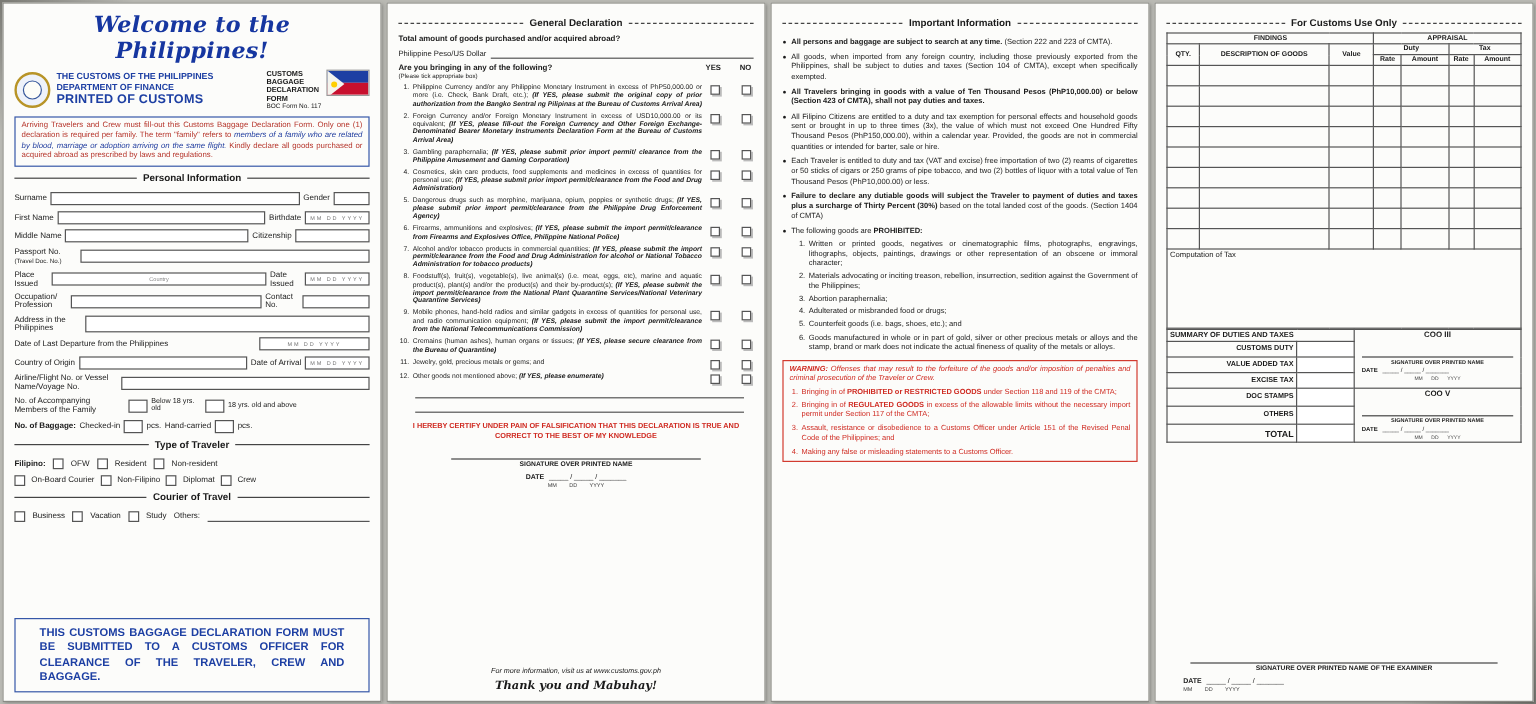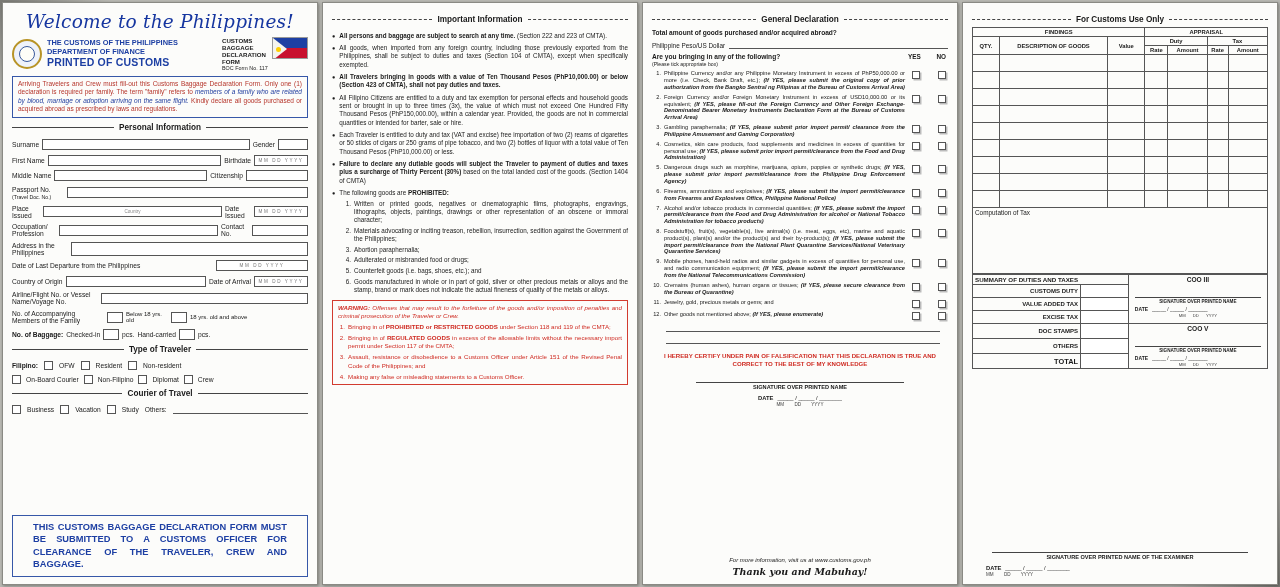--- a/index.html
+++ b/index.html
@@ -7,21 +7,21 @@
   body{background:#a8a8a2;font-family:"Liberation Sans",sans-serif;color:#1a1a1a;position:relative}
   .sheet{position:absolute;inset:0;display:flex;gap:4px;padding:2px;background:linear-gradient(135deg,#7a7a74,#b9b9b3 6%,#b9b9b3 94%,#7a7a74)}
   .panel{flex:1;background:#fcfcfa;border:1px solid #8a8a84;box-shadow:1px 1px 3px rgba(0,0,0,.35);padding:7px 9px;overflow:hidden;display:flex;flex-direction:column}
 
   
   .sec{display:flex;align-items:center;gap:5px;font-weight:bold;font-size:8.2px;margin:5px 0 3px;white-space:nowrap}
   .sec::before,.sec::after{content:"";flex:1;border-top:1px solid #444}
   .sec.dashed::before,.sec.dashed::after{border-top:1px dashed #444}
 
   
-  .welcome{font-family:"DejaVu Serif",serif;font-style:italic;font-weight:normal;color:#1636a0;font-size:18.5px;text-align:center;margin:1px 0 5px;letter-spacing:.2px}
+  .welcome{font-family:"DejaVu Serif",serif;font-style:italic;font-weight:bold;color:#1636a0;font-size:18.5px;text-align:center;margin:1px 0 5px;letter-spacing:.2px}
   .orghead{display:flex;align-items:center;gap:5px}
   .seal{width:30px;height:30px;border-radius:50%;border:2px solid #b89427;background:#eef2fa;position:relative;flex:none}
   .seal::after{content:"";position:absolute;inset:5px;border-radius:50%;border:1px solid #39599c;background:#fdfdf8}
   .orgtext{flex:1;line-height:1.15}
   .org-sm{color:#1d3fa3;font-weight:bold;font-size:7.4px}
   .org-lg{color:#1d3fa3;font-weight:bold;font-size:10.5px;letter-spacing:.2px}
   .formid{width:86px;flex:none;text-align:left;display:flex;gap:3px;align-items:flex-start}
   .formid .t{font-weight:bold;font-size:6.1px;line-height:1.15}
   .formid .n{font-size:5.4px;font-weight:normal}
   .flag{width:36px;height:22px;position:relative;border:1px solid #999;flex:none;overflow:hidden;background:#fff}
@@ -236,20 +236,155 @@
       <span class="lbl">Vacation</span>
       <span class="cb"></span>
       <span class="lbl">Study</span>
       <span class="lbl">Others:</span>
       <span class="others-line"></span>
     </div>
 
     <div class="notice">THIS CUSTOMS BAGGAGE DECLARATION FORM MUST BE SUBMITTED TO A CUSTOMS OFFICER FOR CLEARANCE OF THE TRAVELER, CREW AND BAGGAGE.</div>
   </div>
 
+  <div class="panel">
+    <div class="sec dashed">General Declaration</div>
+
+    <div class="gd-q">Total amount of goods purchased and/or acquired abroad?</div>
+    <div class="cur-row">
+      <span>Philippine Peso/US Dollar</span>
+      <span class="cur-line"></span>
+    </div>
+
+    <div class="yn-row">
+      <span class="q"><span class="gd-q">Are you bringing in any of the following?</span><br><span class="sub">(Please tick appropriate box)</span></span>
+      <span class="ynlbl">
+          <span>YES</span>
+          <span>NO</span>
+        </span>
+    </div>
+
+    <div class="gd-item">
+        <span class="num">1.</span>
+        <span class="txt"><span>Philippine Currency and/or any Philippine Monetary Instrument in excess of PhP50,000.00 or more (i.e. Check, Bank Draft, etc.); </span><span class="note">(If YES, please submit the original copy of prior authorization from the Bangko Sentral ng Pilipinas at the Bureau of Customs Arrival Area)</span></span>
+        <span class="gd-cbs">
+          <span class="cb"></span>
+          <span class="cb"></span>
+        </span>
+      </div>
+    <div class="gd-item">
+        <span class="num">2.</span>
+        <span class="txt"><span>Foreign Currency and/or Foreign Monetary Instrument in excess of USD10,000.00 or its equivalent; </span><span class="note">(If YES, please fill-out the Foreign Currency and Other Foreign Exchange-Denominated Bearer Monetary Instruments Declaration Form at the Bureau of Customs Arrival Area)</span></span>
+        <span class="gd-cbs">
+          <span class="cb"></span>
+          <span class="cb"></span>
+        </span>
+      </div>
+    <div class="gd-item">
+        <span class="num">3.</span>
+        <span class="txt"><span>Gambling paraphernalia; </span><span class="note">(If YES, please submit prior import permit/ clearance from the Philippine Amusement and Gaming Corporation)</span></span>
+        <span class="gd-cbs">
+          <span class="cb"></span>
+          <span class="cb"></span>
+        </span>
+      </div>
+    <div class="gd-item">
+        <span class="num">4.</span>
+        <span class="txt"><span>Cosmetics, skin care products, food supplements and medicines in excess of quantities for personal use; </span><span class="note">(If YES, please submit prior import permit/clearance from the Food and Drug Administration)</span></span>
+        <span class="gd-cbs">
+          <span class="cb"></span>
+          <span class="cb"></span>
+        </span>
+      </div>
+    <div class="gd-item">
+        <span class="num">5.</span>
+        <span class="txt"><span>Dangerous drugs such as morphine, marijuana, opium, poppies or synthetic drugs; </span><span class="note">(If YES, please submit prior import permit/clearance from the Philippine Drug Enforcement Agency)</span></span>
+        <span class="gd-cbs">
+          <span class="cb"></span>
+          <span class="cb"></span>
+        </span>
+      </div>
+    <div class="gd-item">
+        <span class="num">6.</span>
+        <span class="txt"><span>Firearms, ammunitions and explosives; </span><span class="note">(If YES, please submit the import permit/clearance from Firearms and Explosives Office, Philippine National Police)</span></span>
+        <span class="gd-cbs">
+          <span class="cb"></span>
+          <span class="cb"></span>
+        </span>
+      </div>
+    <div class="gd-item">
+        <span class="num">7.</span>
+        <span class="txt"><span>Alcohol and/or tobacco products in commercial quantities; </span><span class="note">(If YES, please submit the import permit/clearance from the Food and Drug Administration for alcohol or National Tobacco Administration for tobacco products)</span></span>
+        <span class="gd-cbs">
+          <span class="cb"></span>
+          <span class="cb"></span>
+        </span>
+      </div>
+    <div class="gd-item">
+        <span class="num">8.</span>
+        <span class="txt"><span>Foodstuff(s), fruit(s), vegetable(s), live animal(s) (i.e. meat, eggs, etc), marine and aquatic product(s), plant(s) and/or the product(s) and their by-product(s); </span><span class="note">(If YES, please submit the import permit/clearance from the National Plant Quarantine Services/National Veterinary Quarantine Services)</span></span>
+        <span class="gd-cbs">
+          <span class="cb"></span>
+          <span class="cb"></span>
+        </span>
+      </div>
+    <div class="gd-item">
+        <span class="num">9.</span>
+        <span class="txt"><span>Mobile phones, hand-held radios and similar gadgets in excess of quantities for personal use, and radio communication equipment; </span><span class="note">(If YES, please submit the import permit/clearance from the National Telecommunications Commission)</span></span>
+        <span class="gd-cbs">
+          <span class="cb"></span>
+          <span class="cb"></span>
+        </span>
+      </div>
+    <div class="gd-item">
+        <span class="num">10.</span>
+        <span class="txt"><span>Cremains (human ashes), human organs or tissues; </span><span class="note">(If YES, please secure clearance from the Bureau of Quarantine)</span></span>
+        <span class="gd-cbs">
+          <span class="cb"></span>
+          <span class="cb"></span>
+        </span>
+      </div>
+    <div class="gd-item">
+        <span class="num">11.</span>
+        <span class="txt"><span>Jewelry, gold, precious metals or gems; and</span></span>
+        <span class="gd-cbs">
+          <span class="cb"></span>
+          <span class="cb"></span>
+        </span>
+      </div>
+    <div class="gd-item">
+        <span class="num">12.</span>
+        <span class="txt"><span>Other goods not mentioned above; </span><span class="note">(If YES, please enumerate)</span></span>
+        <span class="gd-cbs">
+          <span class="cb"></span>
+          <span class="cb"></span>
+        </span>
+      </div>
+
+    <div class="wline"></div>
+    <div class="wline"></div>
+
+    <div class="certify">I HEREBY CERTIFY UNDER PAIN OF FALSIFICATION THAT THIS DECLARATION IS TRUE AND CORRECT TO THE BEST OF MY KNOWLEDGE</div>
+
+    <div class="sigblock">
+      <div class="sigline"></div>
+      <div class="siglbl">SIGNATURE OVER PRINTED NAME</div>
+      <div class="daterow" style="justify-content:center">
+        <span class="bold">DATE</span>
+        <span>_____ / _____ / _______</span>
+      </div>
+      <div class="datefmt">MM DD YYYY</div>
+    </div>
+
+    <div class="p3foot">
+      <div class="p3info">For more information, visit us at www.customs.gov.ph</div>
+      <div class="thanks">Thank you and Mabuhay!</div>
+    </div>
+  </div>
+
   <div class="panel p2">
     <div class="sec dashed">Important Information</div>
 
     <div class="bullet">
         <span class="dot">●</span>
         <span class="txt"><span class="bold">All persons and baggage are subject to search at any time.</span><span> (Section 222 and 223 of CMTA).</span></span>
       </div>
     <div class="bullet">
         <span class="dot">●</span>
         <span class="txt"><span>All goods, when imported from any foreign country, including those previously exported from the Philippines, shall be subject to duties and taxes (Section 104 of CMTA), except when specifically exempted.</span></span>
@@ -311,155 +446,20 @@
           <span><span>Bringing in of </span><span class="bold">REGULATED GOODS</span><span> in excess of the allowable limits without the necessary import permit under Section 117 of the CMTA;</span></span>
         </div>
       <div class="witem">
           <span class="no">3.</span>
           <span>Assault, resistance or disobedience to a Customs Officer under Article 151 of the Revised Penal Code of the Philippines; and</span>
         </div>
       <div class="witem">
           <span class="no">4.</span>
           <span>Making any false or misleading statements to a Customs Officer.</span>
         </div>
-    </div>
-  </div>
-
-  <div class="panel">
-    <div class="sec dashed">General Declaration</div>
-
-    <div class="gd-q">Total amount of goods purchased and/or acquired abroad?</div>
-    <div class="cur-row">
-      <span>Philippine Peso/US Dollar</span>
-      <span class="cur-line"></span>
-    </div>
-
-    <div class="yn-row">
-      <span class="q"><span class="gd-q">Are you bringing in any of the following?</span><br><span class="sub">(Please tick appropriate box)</span></span>
-      <span class="ynlbl">
-          <span>YES</span>
-          <span>NO</span>
-        </span>
-    </div>
-
-    <div class="gd-item">
-        <span class="num">1.</span>
-        <span class="txt"><span>Philippine Currency and/or any Philippine Monetary Instrument in excess of PhP50,000.00 or more (i.e. Check, Bank Draft, etc.); </span><span class="note">(If YES, please submit the original copy of prior authorization from the Bangko Sentral ng Pilipinas at the Bureau of Customs Arrival Area)</span></span>
-        <span class="gd-cbs">
-          <span class="cb"></span>
-          <span class="cb"></span>
-        </span>
-      </div>
-    <div class="gd-item">
-        <span class="num">2.</span>
-        <span class="txt"><span>Foreign Currency and/or Foreign Monetary Instrument in excess of USD10,000.00 or its equivalent; </span><span class="note">(If YES, please fill-out the Foreign Currency and Other Foreign Exchange-Denominated Bearer Monetary Instruments Declaration Form at the Bureau of Customs Arrival Area)</span></span>
-        <span class="gd-cbs">
-          <span class="cb"></span>
-          <span class="cb"></span>
-        </span>
-      </div>
-    <div class="gd-item">
-        <span class="num">3.</span>
-        <span class="txt"><span>Gambling paraphernalia; </span><span class="note">(If YES, please submit prior import permit/ clearance from the Philippine Amusement and Gaming Corporation)</span></span>
-        <span class="gd-cbs">
-          <span class="cb"></span>
-          <span class="cb"></span>
-        </span>
-      </div>
-    <div class="gd-item">
-        <span class="num">4.</span>
-        <span class="txt"><span>Cosmetics, skin care products, food supplements and medicines in excess of quantities for personal use; </span><span class="note">(If YES, please submit prior import permit/clearance from the Food and Drug Administration)</span></span>
-        <span class="gd-cbs">
-          <span class="cb"></span>
-          <span class="cb"></span>
-        </span>
-      </div>
-    <div class="gd-item">
-        <span class="num">5.</span>
-        <span class="txt"><span>Dangerous drugs such as morphine, marijuana, opium, poppies or synthetic drugs; </span><span class="note">(If YES, please submit prior import permit/clearance from the Philippine Drug Enforcement Agency)</span></span>
-        <span class="gd-cbs">
-          <span class="cb"></span>
-          <span class="cb"></span>
-        </span>
-      </div>
-    <div class="gd-item">
-        <span class="num">6.</span>
-        <span class="txt"><span>Firearms, ammunitions and explosives; </span><span class="note">(If YES, please submit the import permit/clearance from Firearms and Explosives Office, Philippine National Police)</span></span>
-        <span class="gd-cbs">
-          <span class="cb"></span>
-          <span class="cb"></span>
-        </span>
-      </div>
-    <div class="gd-item">
-        <span class="num">7.</span>
-        <span class="txt"><span>Alcohol and/or tobacco products in commercial quantities; </span><span class="note">(If YES, please submit the import permit/clearance from the Food and Drug Administration for alcohol or National Tobacco Administration for tobacco products)</span></span>
-        <span class="gd-cbs">
-          <span class="cb"></span>
-          <span class="cb"></span>
-        </span>
-      </div>
-    <div class="gd-item">
-        <span class="num">8.</span>
-        <span class="txt"><span>Foodstuff(s), fruit(s), vegetable(s), live animal(s) (i.e. meat, eggs, etc), marine and aquatic product(s), plant(s) and/or the product(s) and their by-product(s); </span><span class="note">(If YES, please submit the import permit/clearance from the National Plant Quarantine Services/National Veterinary Quarantine Services)</span></span>
-        <span class="gd-cbs">
-          <span class="cb"></span>
-          <span class="cb"></span>
-        </span>
-      </div>
-    <div class="gd-item">
-        <span class="num">9.</span>
-        <span class="txt"><span>Mobile phones, hand-held radios and similar gadgets in excess of quantities for personal use, and radio communication equipment; </span><span class="note">(If YES, please submit the import permit/clearance from the National Telecommunications Commission)</span></span>
-        <span class="gd-cbs">
-          <span class="cb"></span>
-          <span class="cb"></span>
-        </span>
-      </div>
-    <div class="gd-item">
-        <span class="num">10.</span>
-        <span class="txt"><span>Cremains (human ashes), human organs or tissues; </span><span class="note">(If YES, please secure clearance from the Bureau of Quarantine)</span></span>
-        <span class="gd-cbs">
-          <span class="cb"></span>
-          <span class="cb"></span>
-        </span>
-      </div>
-    <div class="gd-item">
-        <span class="num">11.</span>
-        <span class="txt"><span>Jewelry, gold, precious metals or gems; and</span></span>
-        <span class="gd-cbs">
-          <span class="cb"></span>
-          <span class="cb"></span>
-        </span>
-      </div>
-    <div class="gd-item">
-        <span class="num">12.</span>
-        <span class="txt"><span>Other goods not mentioned above; </span><span class="note">(If YES, please enumerate)</span></span>
-        <span class="gd-cbs">
-          <span class="cb"></span>
-          <span class="cb"></span>
-        </span>
-      </div>
-
-    <div class="wline"></div>
-    <div class="wline"></div>
-
-    <div class="certify">I HEREBY CERTIFY UNDER PAIN OF FALSIFICATION THAT THIS DECLARATION IS TRUE AND CORRECT TO THE BEST OF MY KNOWLEDGE</div>
-
-    <div class="sigblock">
-      <div class="sigline"></div>
-      <div class="siglbl">SIGNATURE OVER PRINTED NAME</div>
-      <div class="daterow" style="justify-content:center">
-        <span class="bold">DATE</span>
-        <span>_____ / _____ / _______</span>
-      </div>
-      <div class="datefmt">MM DD YYYY</div>
-    </div>
-
-    <div class="p3foot">
-      <div class="p3info">For more information, visit us at www.customs.gov.ph</div>
-      <div class="thanks">Thank you and Mabuhay!</div>
     </div>
   </div>
 
   <div class="panel p4">
     <div class="sec dashed">For Customs Use Only</div>
 
     <table class="goods">
       <colgroup>
           <col style="width:26px">
           <col style="width:104px">

